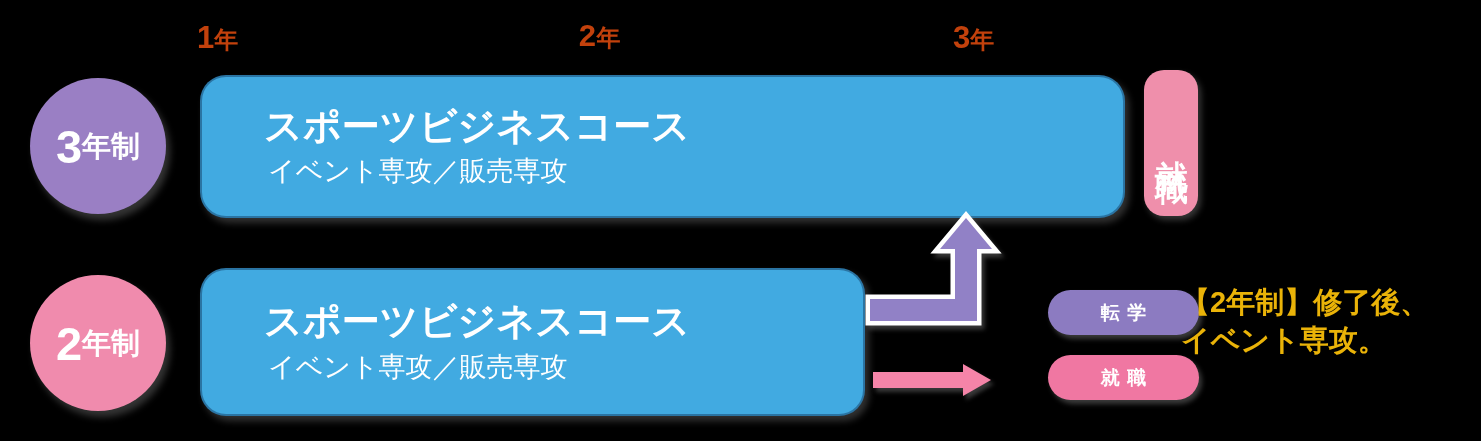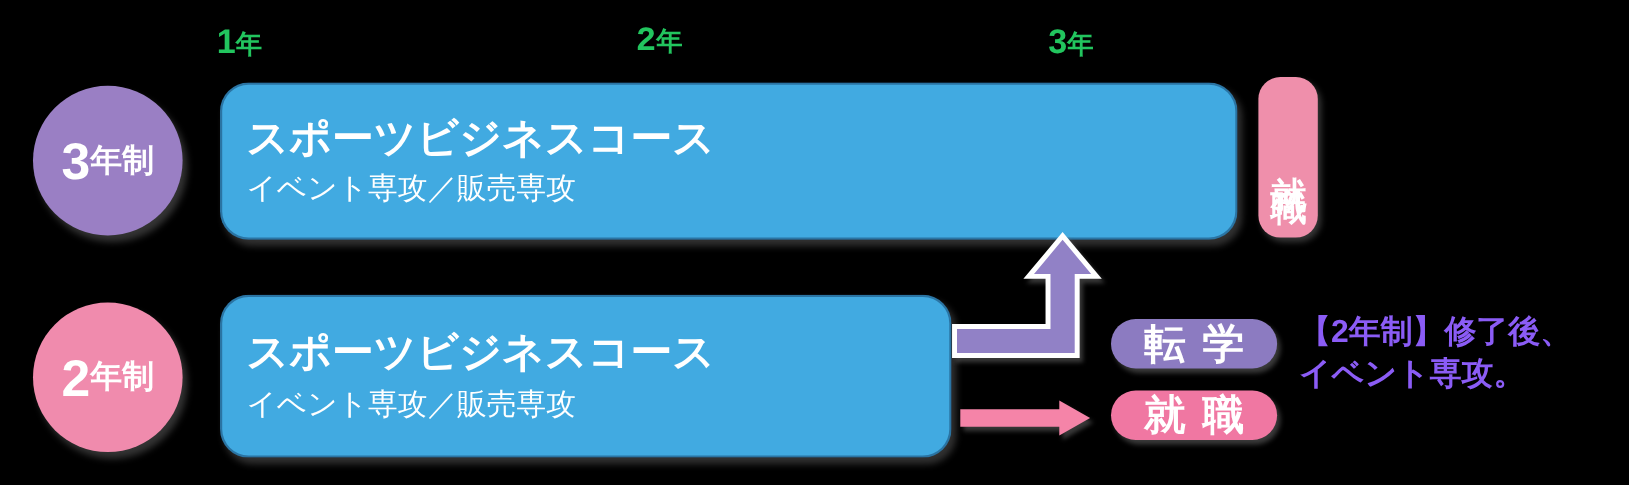--- a/index.html
+++ b/index.html
@@ -11,21 +11,21 @@
     width: 1481px;
     height: 441px;
     background: #000000;
     overflow: hidden;
   }
 
   
   .year-label {
     position: absolute;
     top: 20px;
-    color: #22c55e;
+    color: #c2410c;
     font-weight: bold;
     white-space: nowrap;
   }
   .year-label .num  { font-size: 31px; }
   .year-label .unit { font-size: 24px; }
   .year-1 { left: 197px; }
   .year-2 { left: 578px; font-family: Liberation Mono, monospace; }
   .year-3 { left: 953px; }
 
   
@@ -54,22 +54,22 @@
     border-radius: 26px;
     display: flex;
     flex-direction: column;
     justify-content: center;
     padding-left: 22px;
     color: #fff;
     box-shadow: 4px 5px 7px rgba(130,130,130,0.38);
   }
   .bar-three { left: 200px; top: 75px;  width: 925px; height: 143px; }
   .bar-two   { left: 200px; top: 268px; width: 665px; height: 148px; }
-  .course-title    { font-size: 38px; font-weight: bold; line-height: 1.2; }
-  .course-subtitle { font-size: 27px; font-weight: 500; margin-top: 4px; }
+  .course-title    { font-size: 38px; font-weight: bold; line-height: 1.2; margin-left: 40px; }
+  .course-subtitle { font-size: 27px; font-weight: 500; margin-top: 4px; margin-left: 44px; }
 
   
   .outcome-vertical {
     position: absolute;
     left: 1144px; top: 70px;
     width: 54px; height: 146px;
     background: #ef8fab;
     border-radius: 20px;
     display: flex;
     align-items: center;
@@ -98,42 +98,42 @@
     filter: drop-shadow(3px 4px 2px rgba(125,125,125,0.45));
   }
   .arrow-employment {
     fill: #f584a8;
     filter: drop-shadow(3px 4px 2px rgba(125,125,125,0.45));
   }
 
   
   .pill {
     position: absolute;
-    left: 1010px;
+    left: 1048px;
     width: 151px;
     height: 45px;
     border-radius: 23px;
     display: flex;
     align-items: center;
     justify-content: center;
     color: #fff;
-    font-size: 38px;
+    font-size: 19px;
     font-weight: bold;
     letter-spacing: 0.40em;
     text-indent: 0.40em;
     box-shadow: 3px 4px 5px rgba(130,130,130,0.45);
   }
   .pill-transfer   { top: 290px; background: #8c7bc1; }
   .pill-employment { top: 355px; background: #f077a2; }
 
   
   .note {
     position: absolute;
     left: 1181px; top: 283px;
-    color: #8b5cf6;
+    color: #eab308;
     font-size: 29px;
     font-weight: bold;
     line-height: 38px;
     white-space: nowrap;
   }
 </style>
 </head>
 <body>
 
 <div class="canvas">

